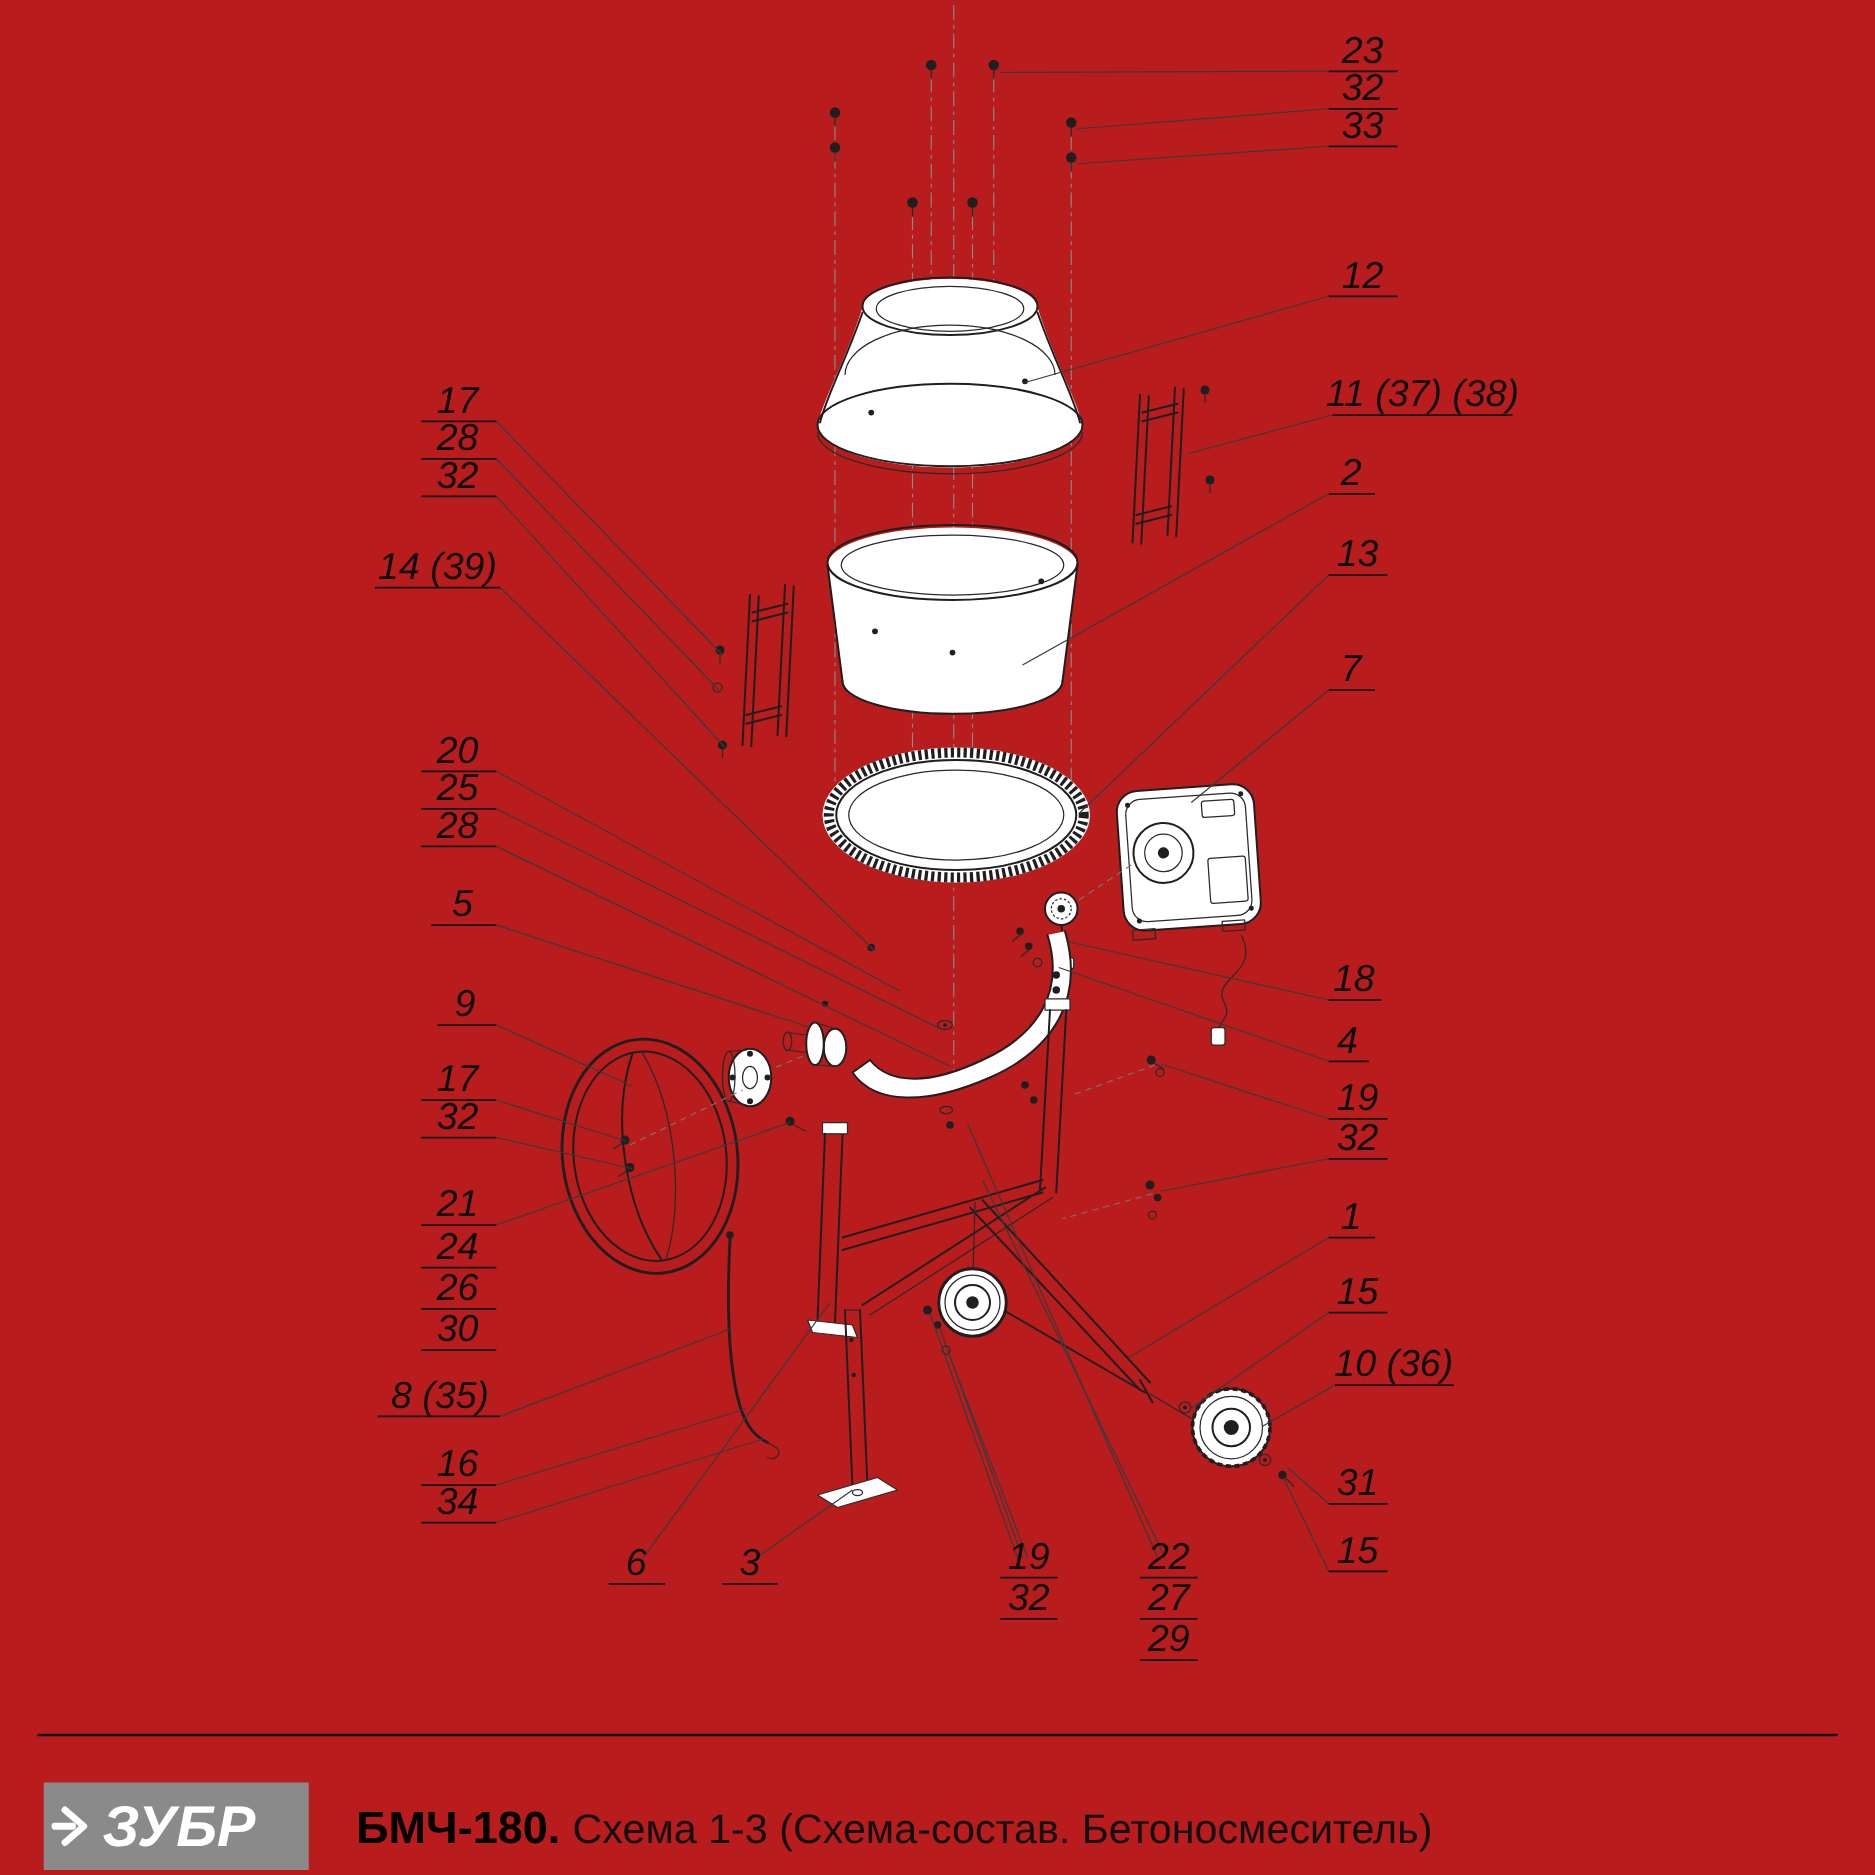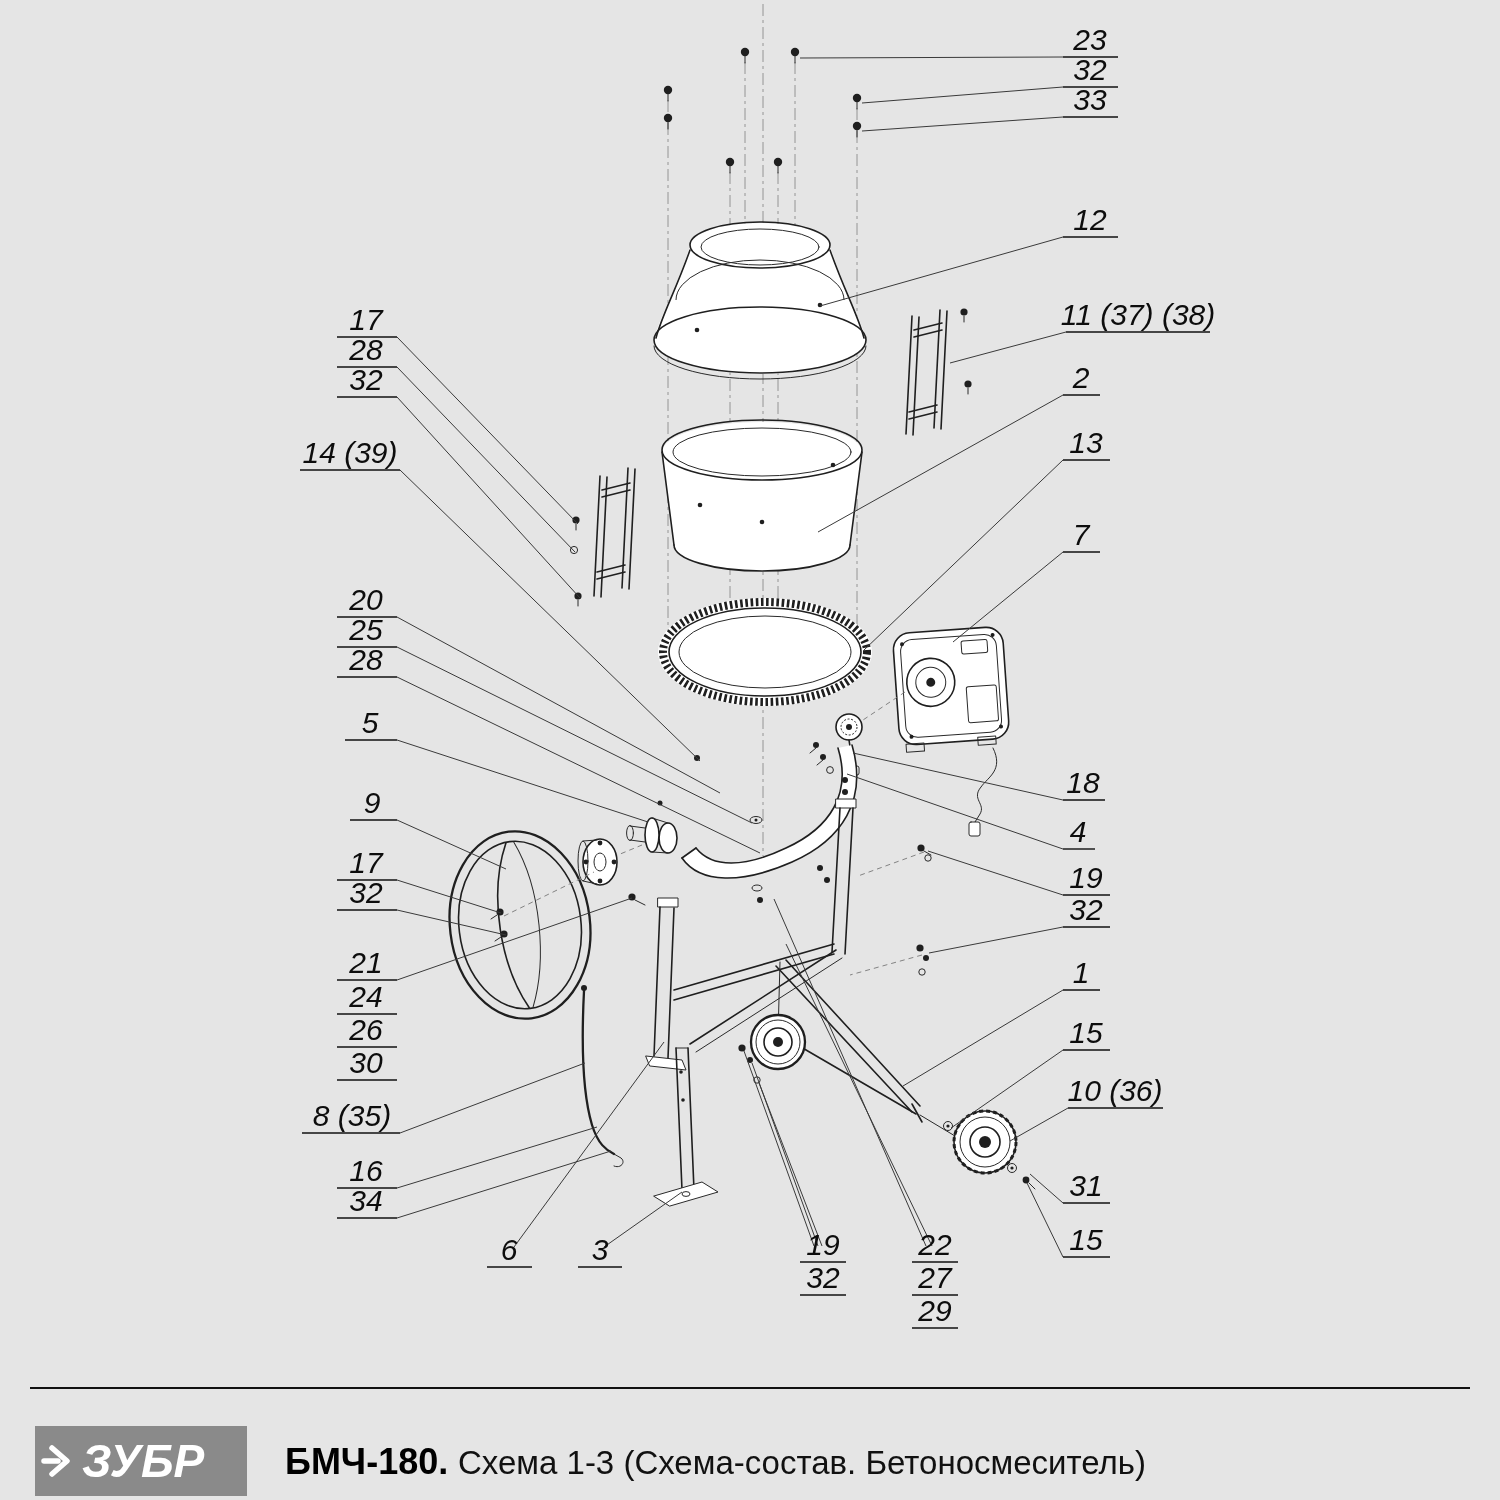--- a/index.html
+++ b/index.html
@@ -1,16 +1,16 @@
 <!DOCTYPE html>
 <html><head>
 <meta charset="utf-8">
 <style>
   html,body{margin:0;padding:0;background:#ffffff;}
-  .stage{width:1500px;height:1500px;position:relative;background:#e5e5e5;font-family:"Liberation Sans",sans-serif;overflow:hidden;}
+  .stage{width:1500px;height:1500px;position:relative;background:#b91c1c;font-family:"Liberation Sans",sans-serif;overflow:hidden;}
   svg{position:absolute;left:0;top:0;}
   .ln{stroke:#1f1f1f;stroke-width:1.6;fill:none;stroke-linecap:round;stroke-linejoin:round;}
   .ln2{stroke:#1f1f1f;stroke-width:2.3;fill:none;stroke-linecap:round;}
   .thin{stroke:#2a2a2a;stroke-width:1;fill:none;}
   .fw{fill:#ffffff;}
   .fd{fill:#1f1f1f;stroke:none;}
   .dashaxis{stroke:#8a8a8a;stroke-width:.9;fill:none;stroke-dasharray:12 4 3 4;}
   .dash2{stroke:#777;stroke-width:.9;fill:none;stroke-dasharray:5 4;}
   .leader{stroke:#3a3a3a;stroke-width:1;fill:none;}
   .ul{stroke:#111;stroke-width:1.4;}

